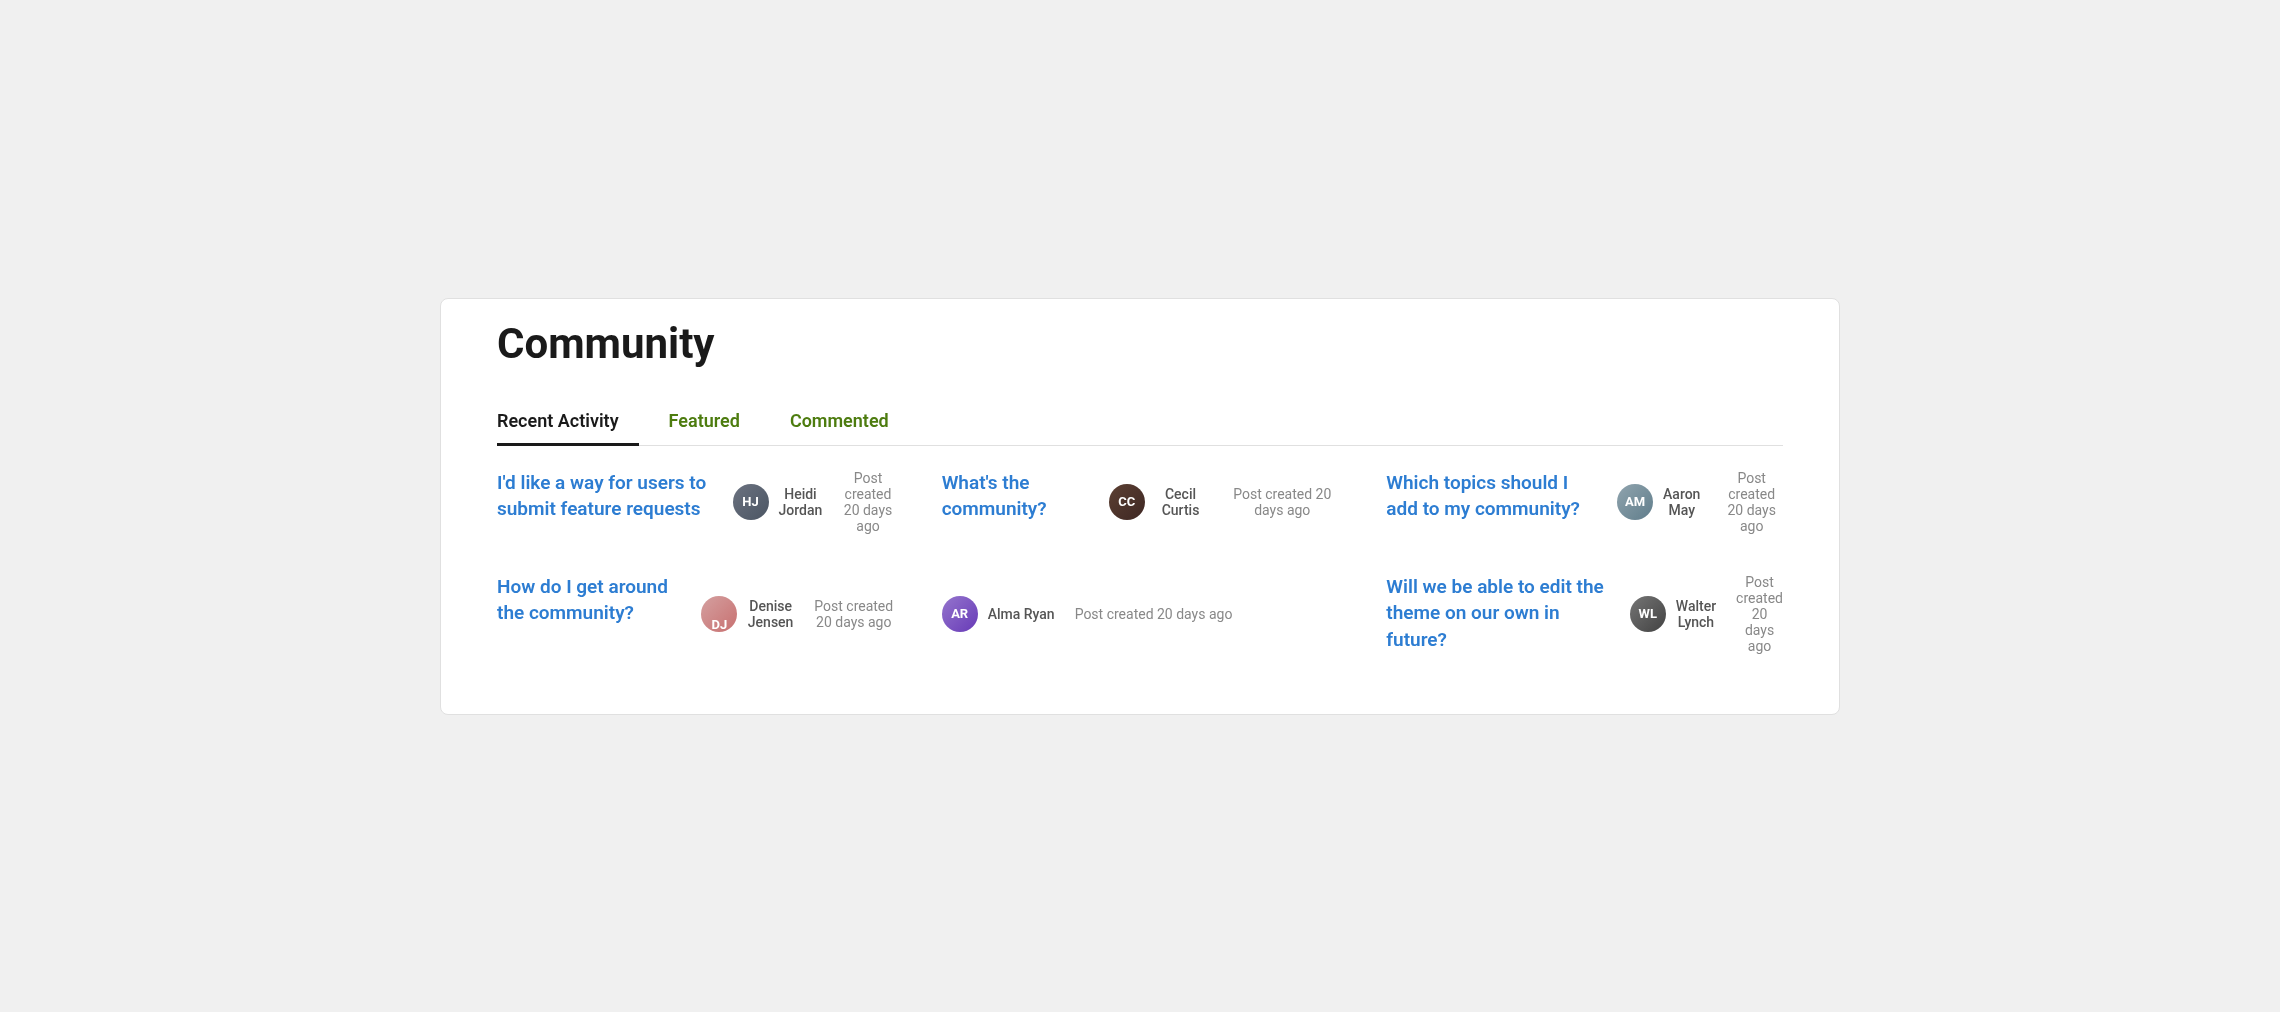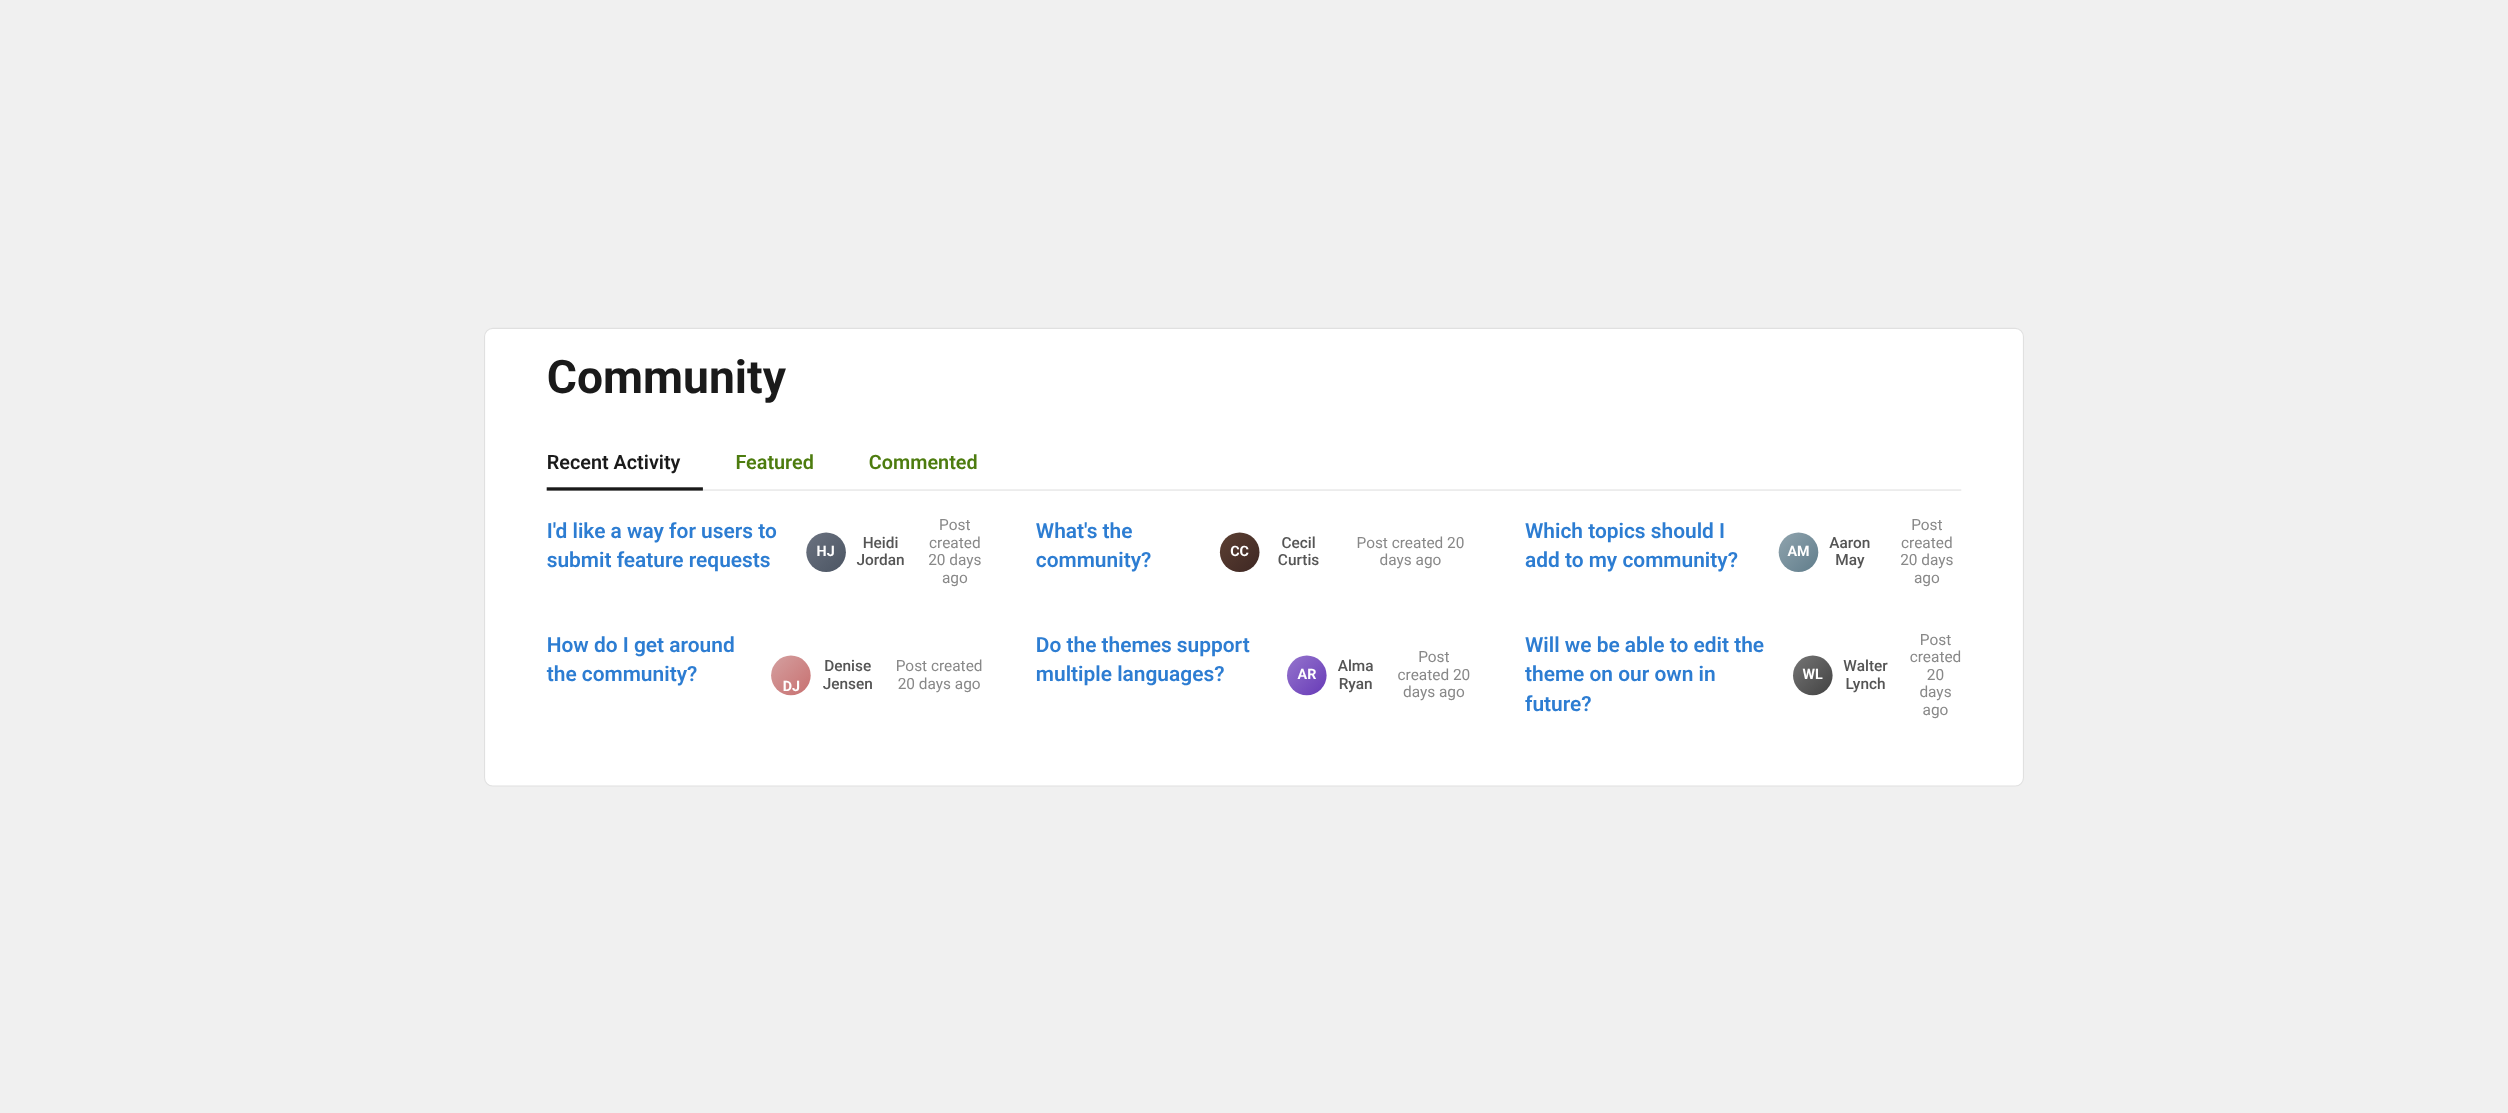--- a/index.html
+++ b/index.html
@@ -197,21 +197,20 @@
           <span class="avatar-initials">DJ</span>
         </div>
         <div class="meta-text">
           <span class="author-name">Denise Jensen</span>
           <span class="post-info">Post created 20 days ago</span>
         </div>
       </div>
     </div>
 
     <div class="post-item">
-      <div class="post-title">Do the themes support multiple languages?</div>
       <div class="post-meta">
         <div class="avatar alma">
           <span class="avatar-initials">AR</span>
         </div>
         <div class="meta-text">
           <span class="author-name">Alma Ryan</span>
           <span class="post-info">Post created 20 days ago</span>
         </div>
       </div>
     </div>

